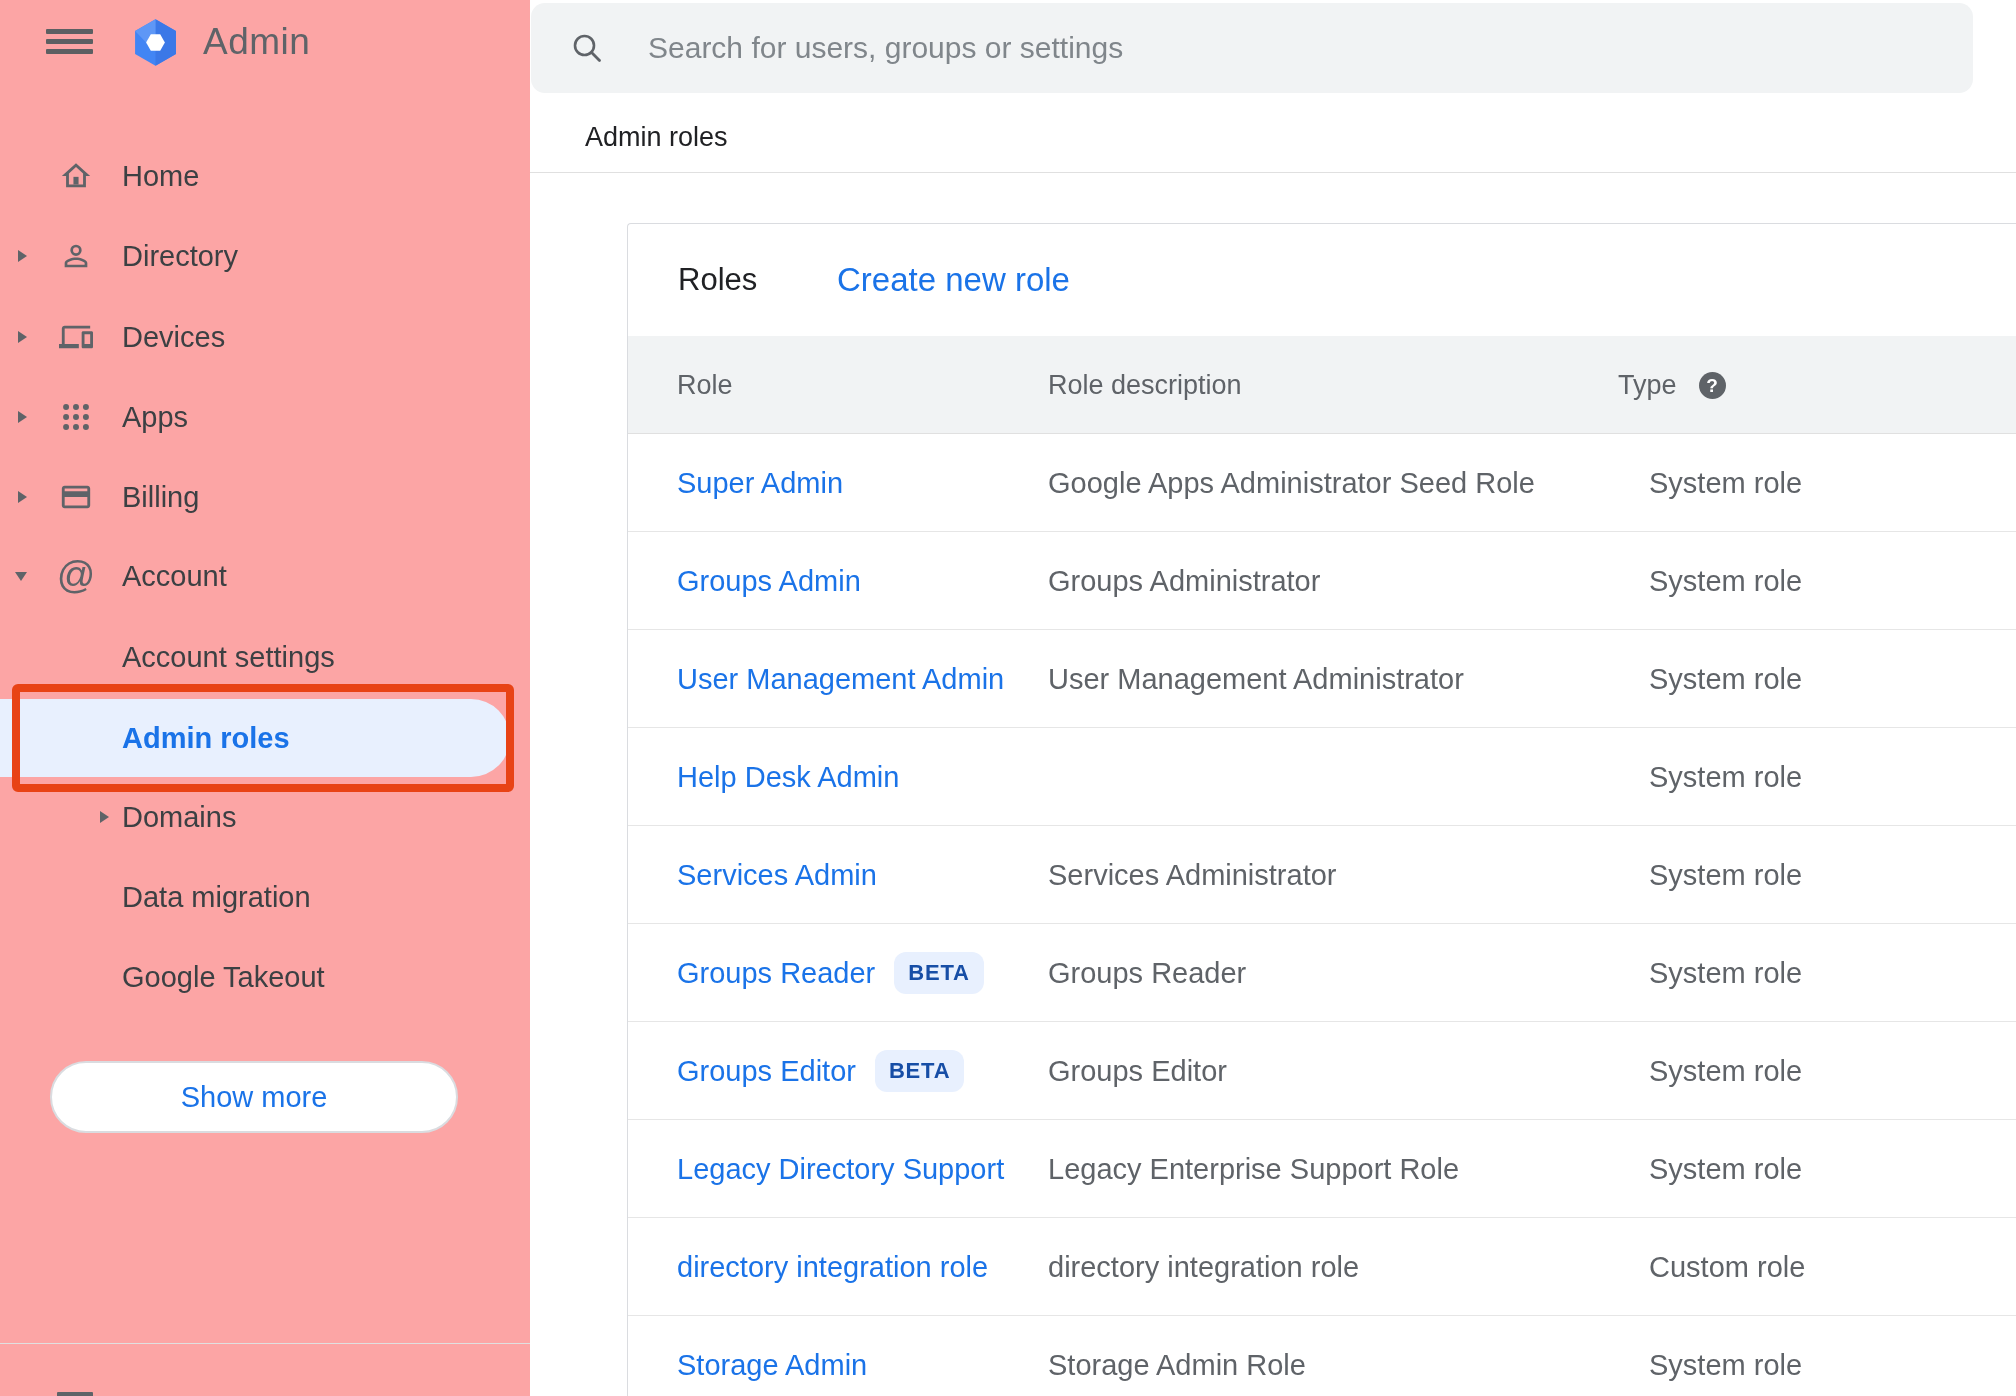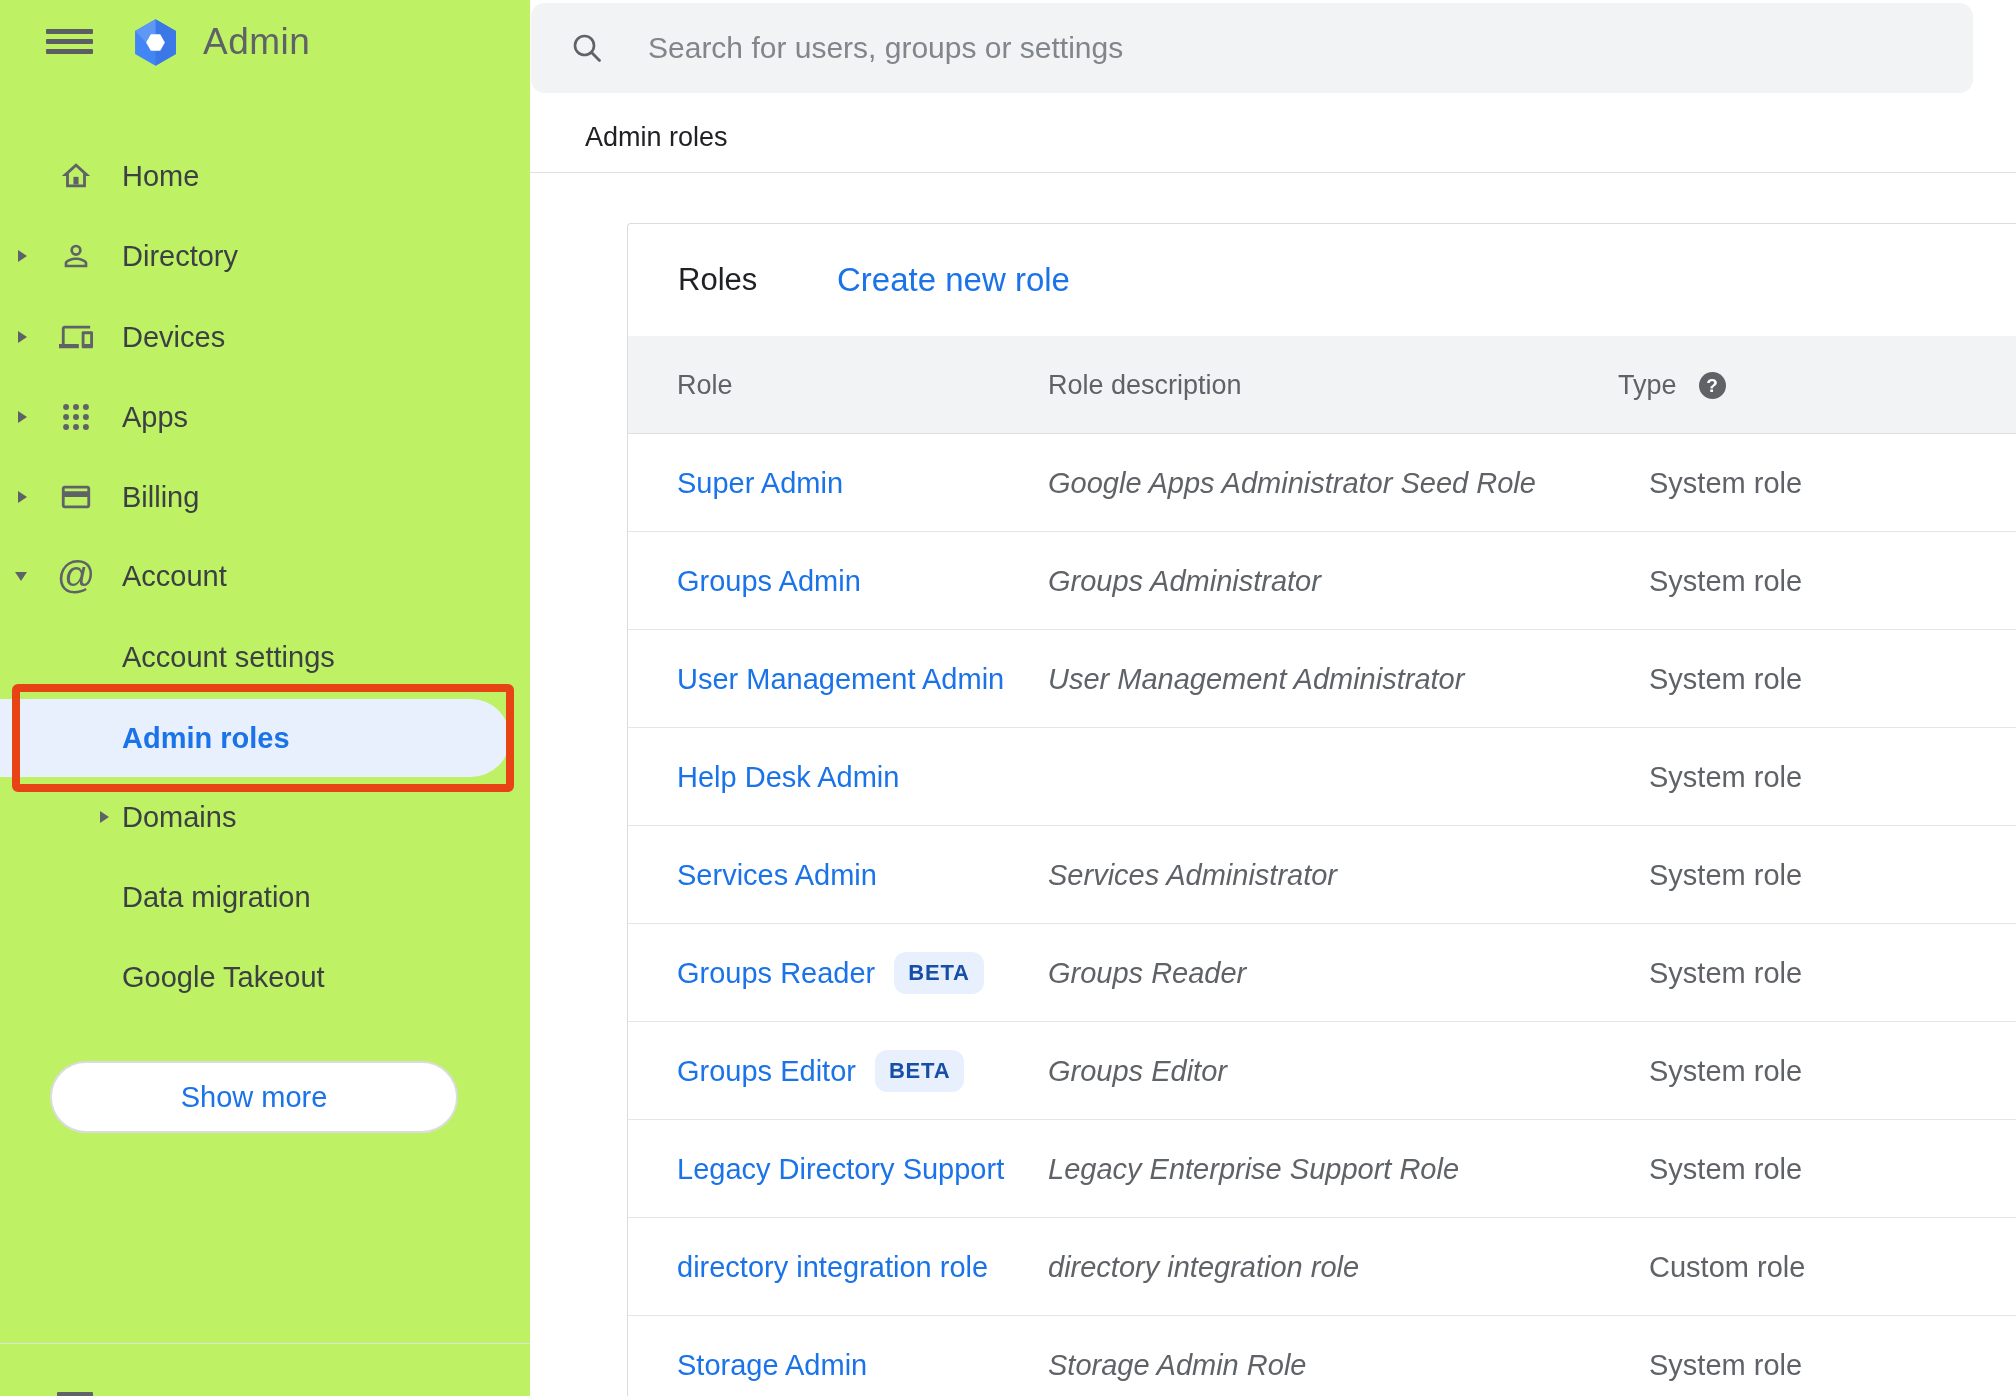--- a/index.html
+++ b/index.html
@@ -12,21 +12,21 @@
     --sidebar-text:#3c4043;
     --band-bg:#f1f3f4;
     --divider:#e0e0e0;
     --card-border:#dadce0;
   }
   *{margin:0;padding:0;box-sizing:border-box;}
   html,body{width:2016px;height:1396px;overflow:hidden;background:#fff;
     font-family:"Liberation Sans","DejaVu Sans",sans-serif;-webkit-font-smoothing:antialiased;}
 
   
-  .sidebar{position:absolute;left:0;top:0;width:530px;height:1396px;background:#bef264;}
+  .sidebar{position:absolute;left:0;top:0;width:530px;height:1396px;background:#fca5a5;}
   .hamburger{position:absolute;left:46px;top:29px;width:47px;height:25px;cursor:pointer;}
   .hamburger span{display:block;width:47px;height:5px;background:#5c5f62;margin-bottom:5px;border-radius:1px;}
   .logo{position:absolute;left:129px;top:16px;height:52px;display:flex;align-items:center;}
   .logo svg{width:53px;height:53px;}
   .logo-text{margin-left:21px;font-size:37px;color:var(--gray-text);letter-spacing:.5px;}
 
   .nav-item{position:absolute;left:0;width:530px;height:64px;cursor:pointer;}
   .nav-caret-r{position:absolute;left:18px;top:26px;width:0;height:0;
     border-top:6px solid transparent;border-bottom:6px solid transparent;border-left:9px solid #5f6368;}
   .nav-caret-d{position:absolute;left:15px;top:28px;width:0;height:0;
@@ -81,21 +81,21 @@
   .col-type{left:990px;display:flex;align-items:center;justify-content:flex-end;}
   .help-icon{display:inline-block;width:27px;height:27px;margin-left:22px;border-radius:50%;
     background:#5f6368;color:#fff;font-size:19px;font-weight:700;text-align:center;line-height:27px;cursor:pointer;}
 
   .rows{position:absolute;left:0;top:210px;width:100%;}
   .trow{position:relative;height:98px;border-bottom:1px solid #e6e6e6;background:#fff;}
   .cell-role{position:absolute;left:49px;top:0;height:98px;display:flex;align-items:center;gap:19px;}
   .role-link{font-size:29px;color:var(--accent-blue);cursor:pointer;text-decoration:none;}
   .beta-badge{display:inline-block;background:var(--pill-bg);color:var(--badge-text);
     font-size:22px;font-weight:700;letter-spacing:.8px;padding:8px 14px;border-radius:12px;}
-  .cell-desc{position:absolute;left:420px;top:0;height:111px;line-height:98px;font-size:29px;color:var(--gray-text);font-style:italic;}
+  .cell-desc{position:absolute;left:420px;top:0;height:111px;line-height:98px;font-size:29px;color:var(--gray-text);}
   .cell-type{position:absolute;left:1021px;top:0;height:98px;line-height:98px;font-size:29px;color:var(--gray-text);}
 </style>
 </head>
 <body>
 
 <div class="sidebar">
 
   <div class="hamburger">
     <span></span>
       <span></span>

